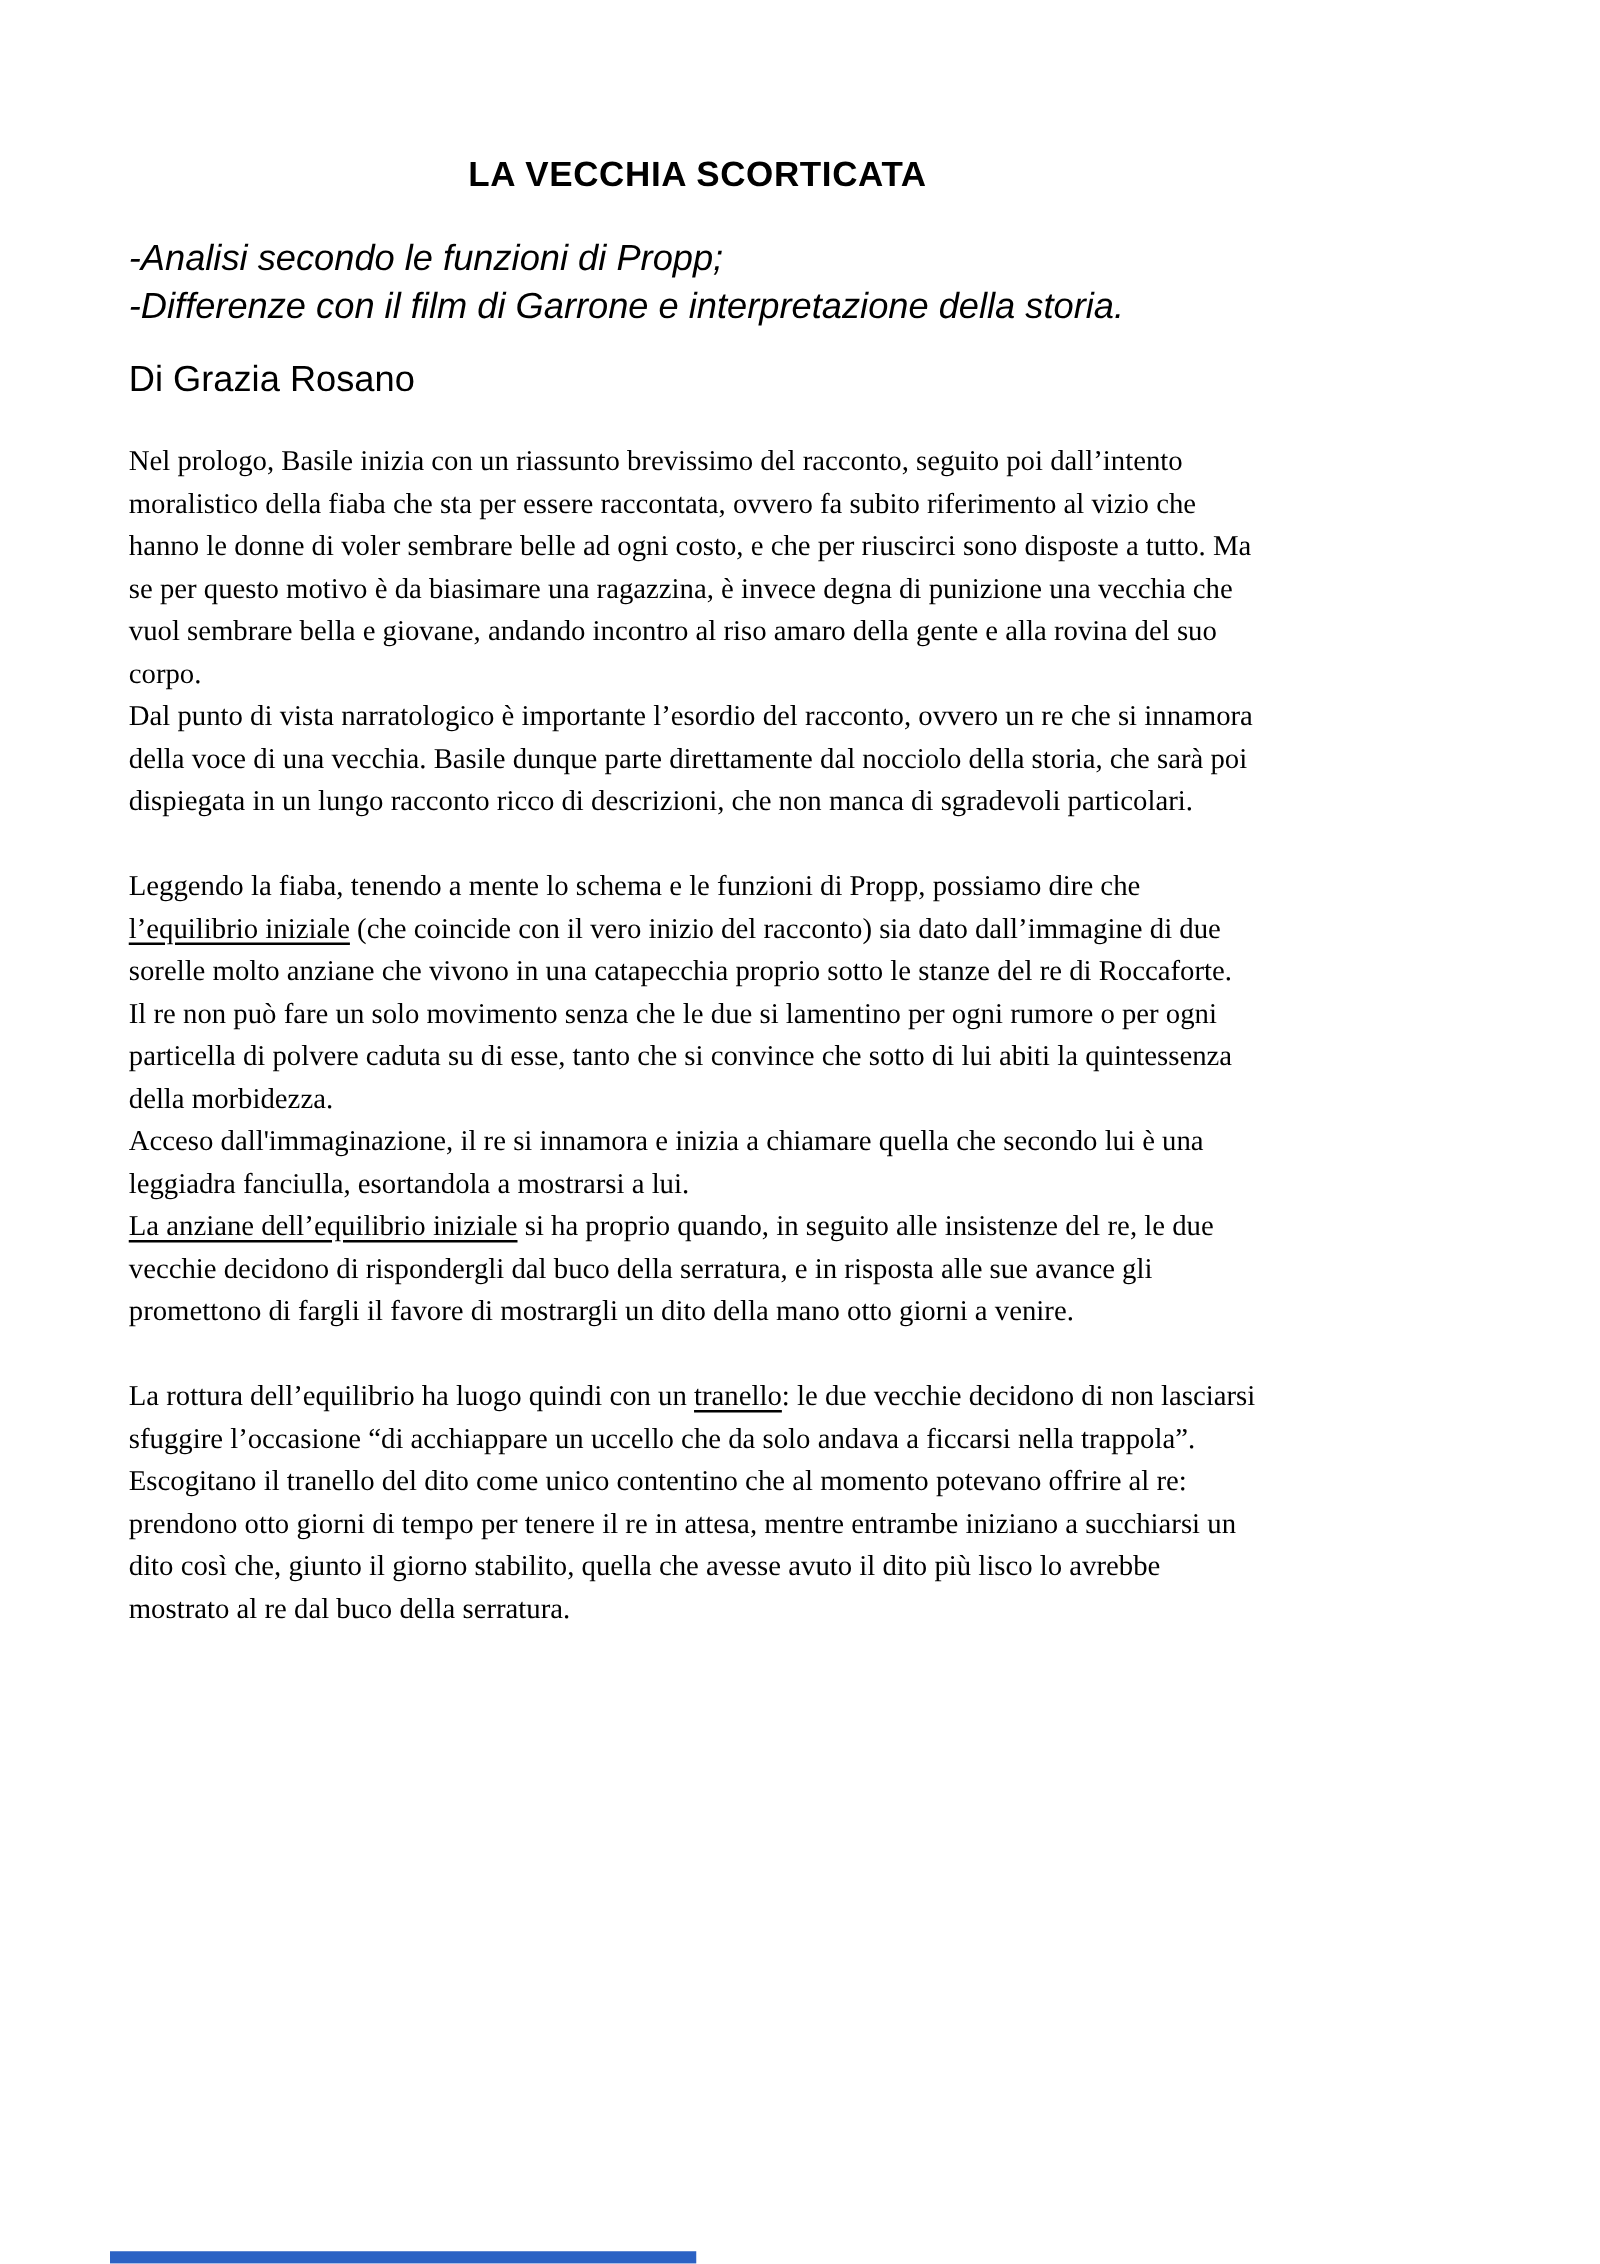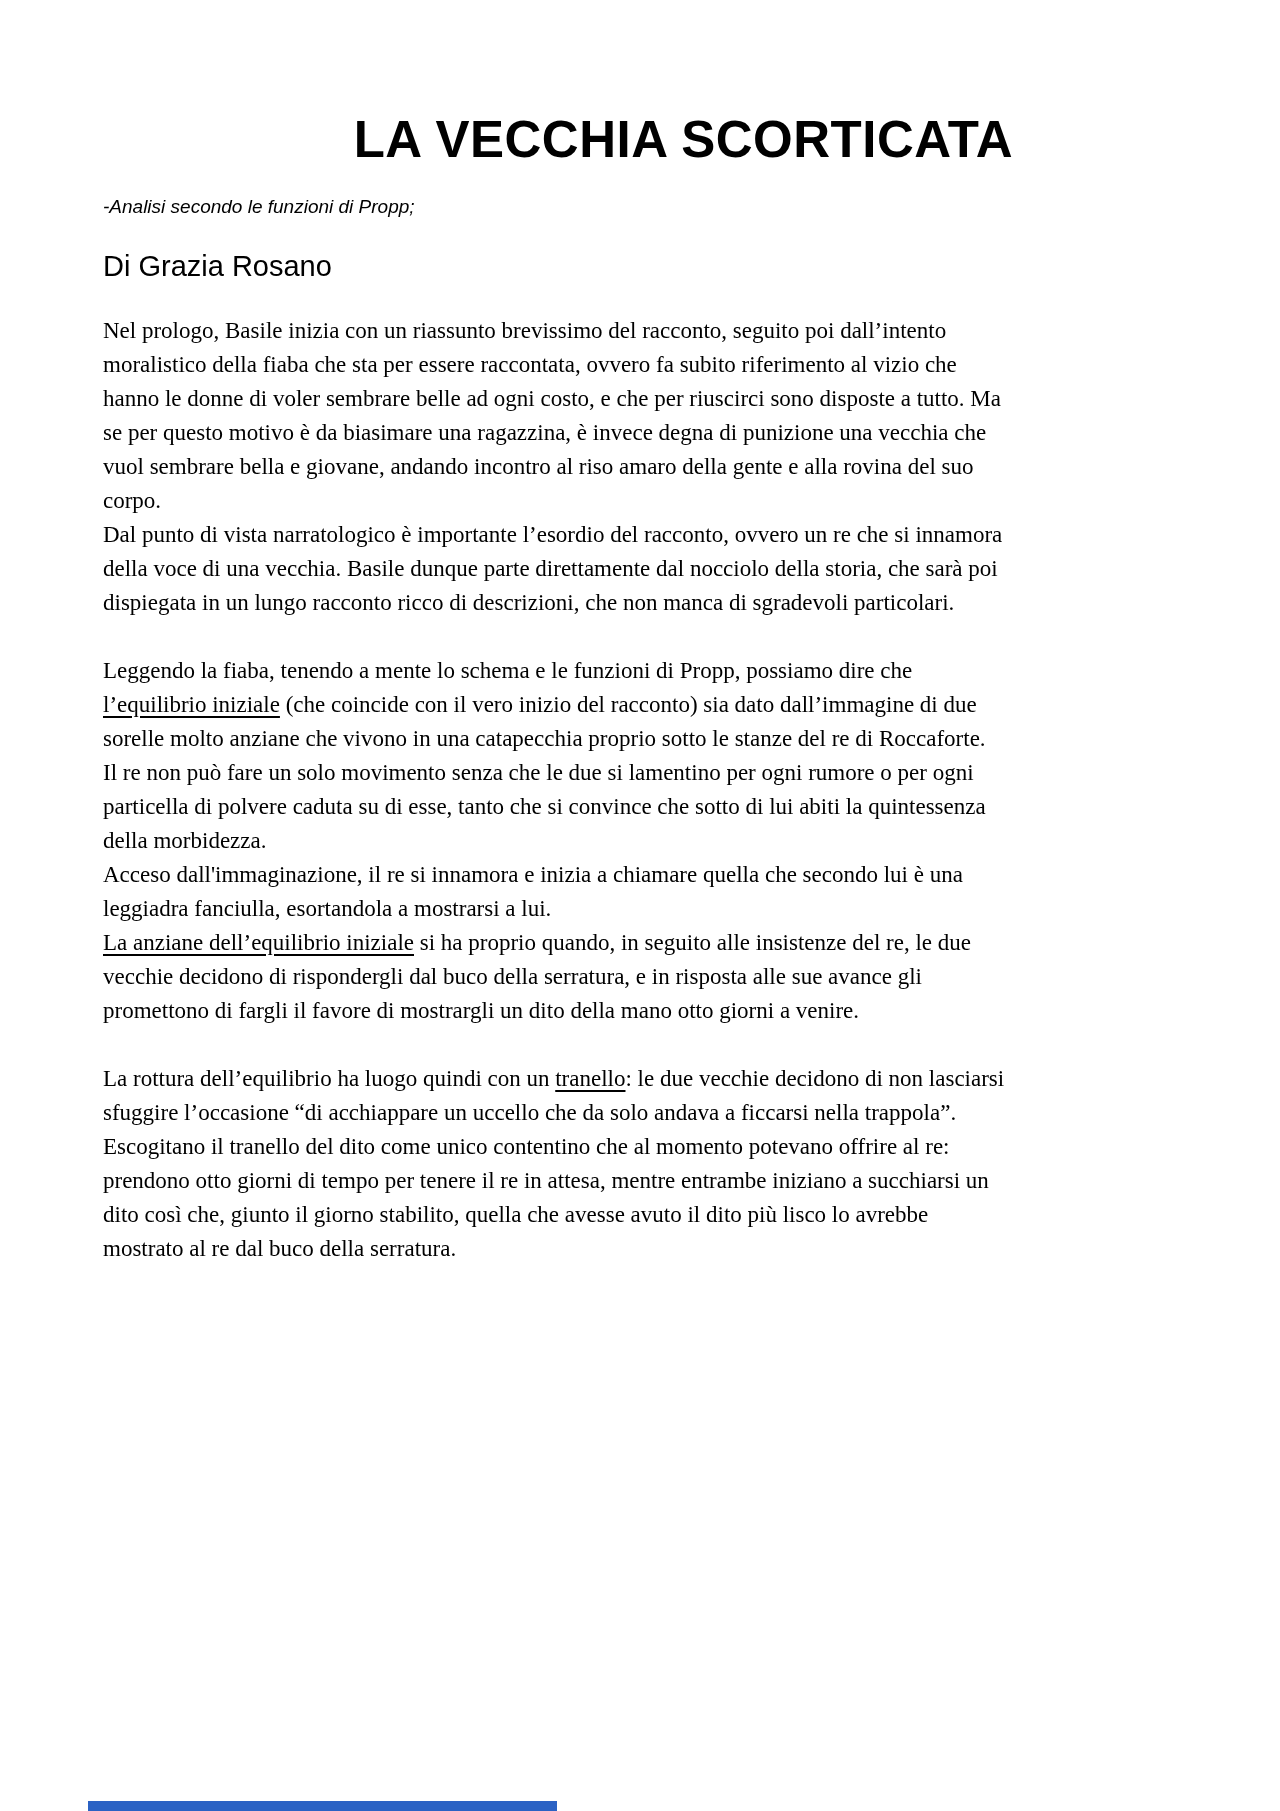--- a/index.html
+++ b/index.html
@@ -18,30 +18,30 @@
   }
   .content {
     position: absolute;
     left: 103px;
     top: 118px;
     width: 910px;
   }
   .doc-title {
     font-family: "Liberation Sans", sans-serif;
     font-weight: bold;
-    font-size: 51px;
+    font-size: 28px;
     line-height: 44px;
-    text-align: right;
+    text-align: center;
     letter-spacing: 0.5px;
     margin: 0 0 26px 0;
   }
   .subtitle {
     font-family: "Liberation Sans", sans-serif;
     font-style: italic;
-    font-size: 19px;
+    font-size: 29px;
     line-height: 38px;
     margin: 0;
   }
   .author {
     font-family: "Liberation Sans", sans-serif;
     font-size: 29px;
     line-height: 36px;
     text-align: left;
     margin: 22px 0 0 0;
   }
@@ -74,20 +74,21 @@
 </head>
 <body>
 
 <div class="page">
   <div class="content">
 
     <h1 class="doc-title">LA VECCHIA SCORTICATA</h1>
 
     <p class="subtitle">-Analisi secondo le funzioni di Propp;</p>
 
+    <p class="subtitle">-Differenze con il film di Garrone e interpretazione della storia.</p>
 
     <p class="author">Di Grazia Rosano</p>
 
     <div class="body-text">
         <p class="block"><span>Nel prologo, Basile inizia con un riassunto brevissimo del racconto, seguito poi dall’intento moralistico della fiaba che sta per essere raccontata, ovvero fa subito riferimento al vizio che hanno le donne di voler sembrare belle ad ogni costo, e che per riuscirci sono disposte a tutto. Ma se per questo motivo è da biasimare una ragazzina, è invece degna di punizione una vecchia che vuol sembrare bella e giovane, andando incontro al riso amaro della gente e alla rovina del suo corpo.</span></p>
         <p class="block"><span>Dal punto di vista narratologico è importante l’esordio del racconto, ovvero un re che si innamora della voce di una vecchia. Basile dunque parte direttamente dal nocciolo della storia, che sarà poi dispiegata in un lungo racconto ricco di descrizioni, che non manca di sgradevoli particolari.</span></p>
         <p class="block spacer"></p>
         <p class="block"><span>Leggendo la fiaba, tenendo a mente lo schema e le funzioni di Propp, possiamo dire che </span><span class="u">l’equilibrio iniziale</span><span> (che coincide con il vero inizio del racconto) sia dato dall’immagine di due sorelle molto anziane che vivono in una catapecchia proprio sotto le stanze del re di Roccaforte.</span></p>
         <p class="block"><span>Il re non può fare un solo movimento senza che le due si lamentino per ogni rumore o per ogni particella di polvere caduta su di esse, tanto che si convince che sotto di lui abiti la quintessenza della morbidezza.</span></p>
         <p class="block"><span>Acceso dall'immaginazione, il re si innamora e inizia a chiamare quella che secondo lui è una leggiadra fanciulla, esortandola a mostrarsi a lui.</span></p>

